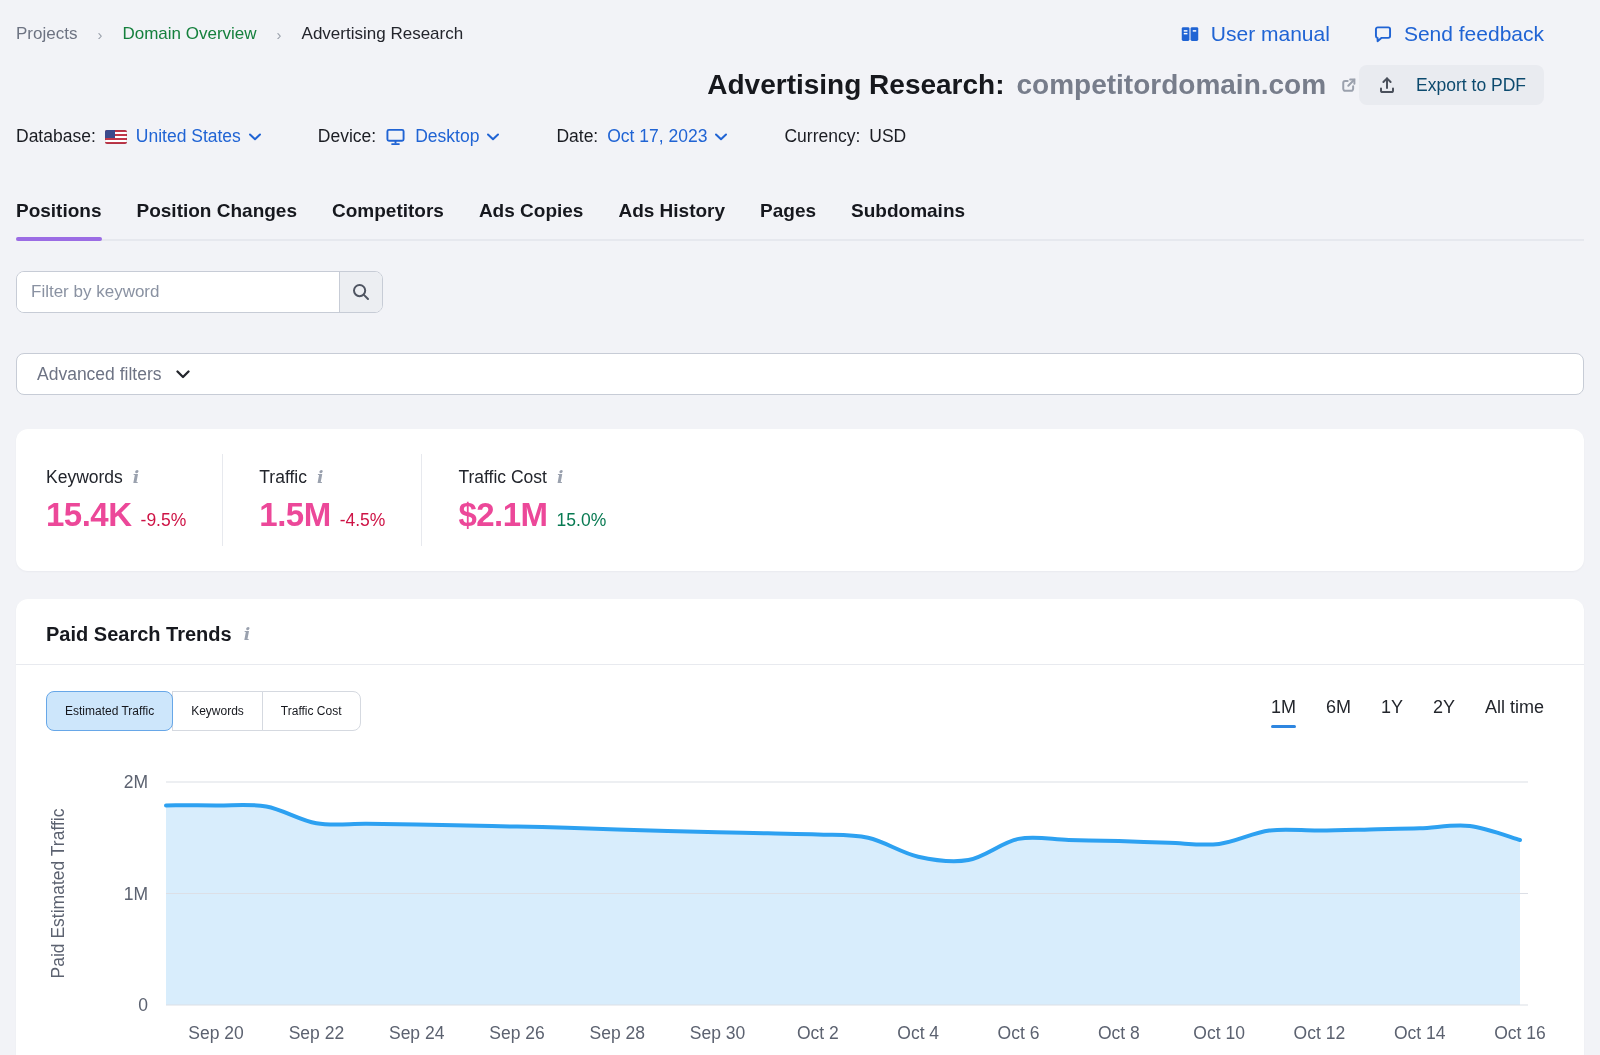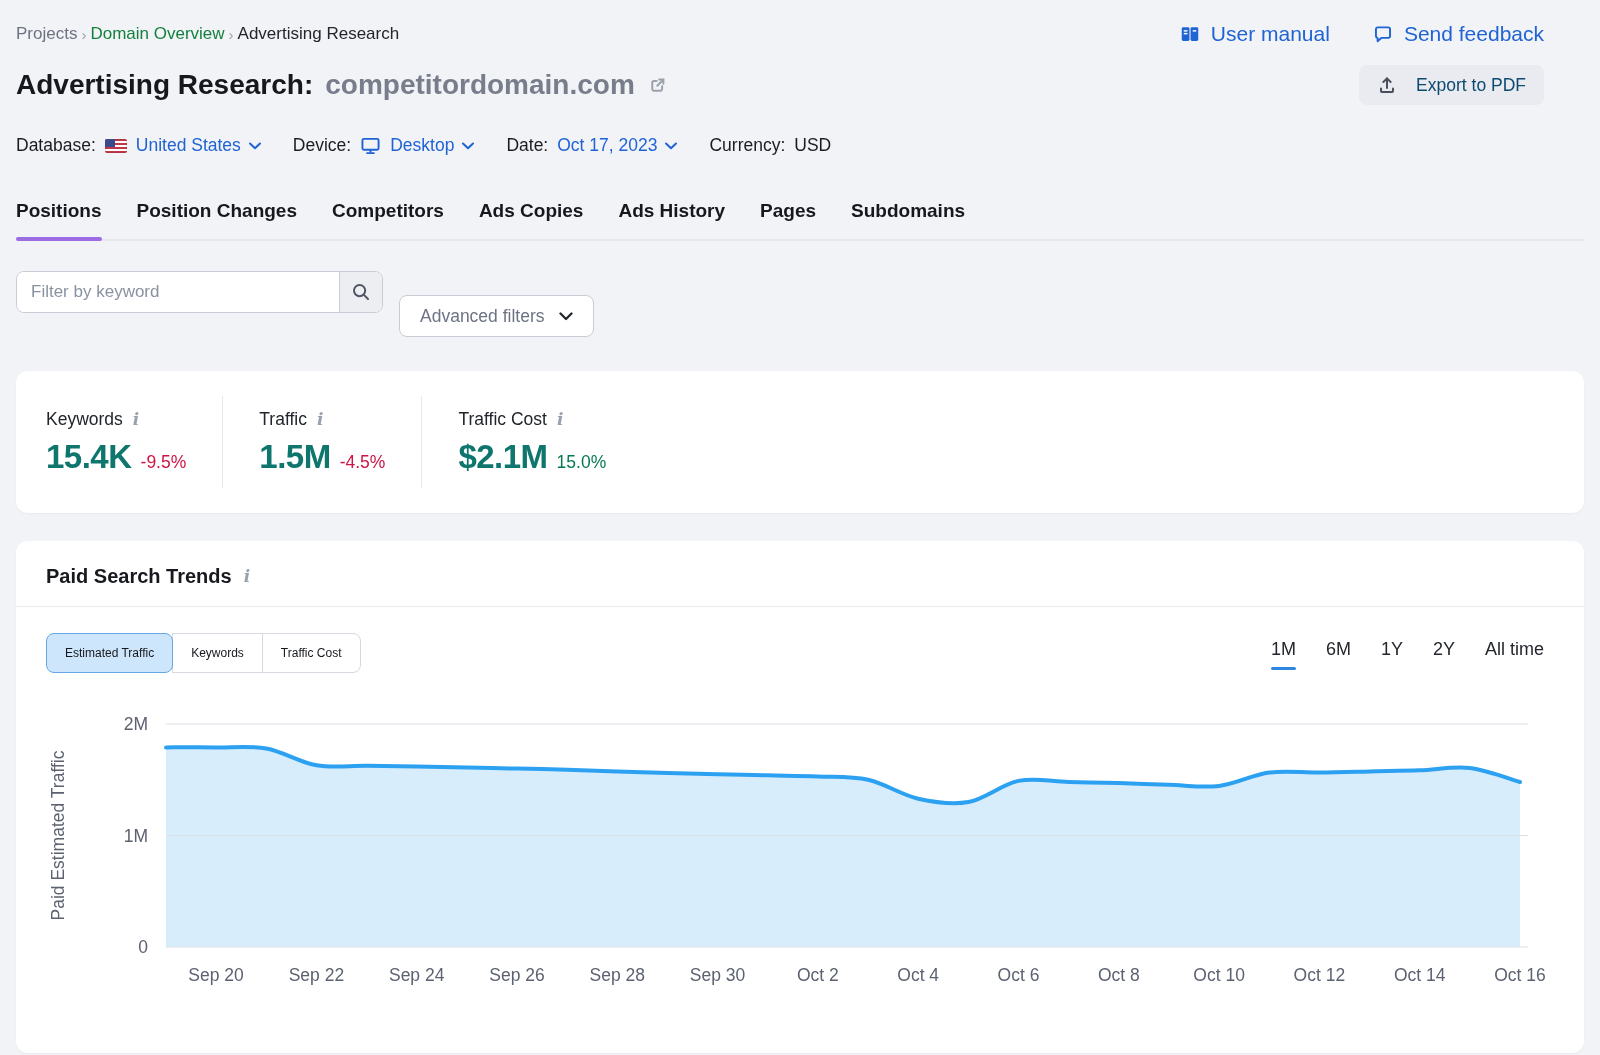--- a/index.html
+++ b/index.html
@@ -7,61 +7,61 @@
   body {
     background:#f2f3f7;
     font-family:"Liberation Sans", sans-serif;
     color:#1b1d23;
     overflow:hidden;
   }
   .page { padding:0 16px; width:1600px; }
 
   
   .row-breadcrumb { margin-top:20px; height:28px; display:flex; justify-content:space-between; align-items:center; padding-right:40px; }
-  .breadcrumb { display:flex; align-items:center; gap:4px; font-size:17px; }
+  .breadcrumb { display:flex; align-items:center; gap:20px; font-size:17px; }
   .crumb-1 { color:#6d7382; cursor:pointer; }
   .crumb-2 { color:#15803d; cursor:pointer; }
   .crumb-3 { color:#23252c; }
   .crumb-sep { color:#9aa0ab; font-size:15px; }
   .top-links { display:flex; align-items:center; gap:42px; }
   .top-link { display:flex; align-items:center; gap:10px; color:#2064d4; font-size:21px; cursor:pointer; }
 
-  .row-title { margin-top:13px; height:48px; display:flex; justify-content:space-between; align-items:center; padding-right:40px; }
+  .row-title { margin-top:13px; height:48px; display:flex; justify-content:flex-end; align-items:center; padding-right:40px; }
   .page-title { font-size:28px; font-weight:700; color:#16181d; display:flex; align-items:center; gap:12px; }
   .page-title .domain { color:#777d8b; }
   .btn-export { display:flex; align-items:center; gap:19px; height:40px; padding:0 18px; background:#e9ebf0; border:none; border-radius:8px; font-family:inherit; font-size:17.5px; color:#0c4a6e; cursor:pointer; }
 
-  .row-filters { margin-top:17px; height:30px; display:flex; align-items:flex-end; gap:32px; font-size:17.5px; }
+  .row-filters { margin-top:17px; height:30px; display:flex; align-items:flex-start; gap:57px; font-size:17.5px; }
   .filter-group { display:flex; align-items:center; gap:9px; }
   .filter-label { color:#1b1d23; }
   .filter-value { color:#2064d4; display:flex; align-items:center; gap:8px; cursor:pointer; }
   .flag { width:22px; height:14px; border-radius:2px; position:relative; display:inline-block; overflow:hidden;
           background:repeating-linear-gradient(180deg,#c0374a 0 2px,#ffffff 2px 4px); box-shadow:0 0 0 1px rgba(0,0,0,.08) inset; }
   .flag::before { content:""; position:absolute; left:0; top:0; width:10px; height:8px; background:#3b4a8c; }
 
   
   .tabs { margin-top:38px; display:flex; gap:35px; border-bottom:2px solid #e6e8ee; padding-left:0; }
   .tab { position:relative; font-size:19px; font-weight:600; color:#16181e; padding:6px 0 17px; cursor:pointer; white-space:nowrap; }
   .tab.active::after { content:""; position:absolute; left:0; right:0; bottom:-2px; height:4px; border-radius:3px; background:#9b6ce4; }
 
   
-  .row-search { margin-top:30px; display:flex; gap:16px; }
+  .row-search { margin-top:30px; display:flex; gap:16px;flex-direction:column; }
   .search-group { display:flex; height:42px; width:367px; border:1px solid #c7ccd6; border-radius:8px; background:#fff; overflow:hidden; }
   .search-group input { flex:1; border:none; outline:none; padding:0 14px; font-family:inherit; font-size:17px; color:#22252c; }
   .search-group input::placeholder { color:#8a92a2; }
   .search-btn { width:43px; background:#eceef2; border:none; border-left:1px solid #c7ccd6; display:flex; align-items:center; justify-content:center; cursor:pointer; }
   .btn-advanced { display:flex; align-items:center; gap:14px; height:42px; padding:0 20px; background:#fff; border:1px solid #c7ccd6; border-radius:8px; font-family:inherit; font-size:17.5px; color:#6d7384; cursor:pointer;margin-top:24px; }
 
   
   .card { background:#fff; border-radius:12px; box-shadow:0 1px 2px rgba(30,34,48,.04); }
   .metrics-card { margin-top:34px; height:142px; display:flex; align-items:center; padding:0 30px; }
   .metric { display:flex; flex-direction:column; gap:8px; }
   .metric-label-row { display:flex; align-items:center; gap:10px; font-size:17.5px; color:#22252c; }
   .metric-value-row { display:flex; align-items:baseline; gap:9px; }
-  .metric-value { font-size:33px; font-weight:700; color:#0f766e; letter-spacing:-.5px; }
+  .metric-value { font-size:33px; font-weight:700; color:#ec4899; letter-spacing:-.5px; }
   .metric-change { font-size:17.5px; }
   .metric-change.down { color:#ce1345; }
   .metric-change.up { color:#087a52; }
   .vdiv { width:1px; height:92px; background:#e7e9ee; margin:0 36px; }
   .info-i { font-family:"DejaVu Serif", serif; font-style:italic; font-weight:700; font-size:17px; color:#9aa1ae; cursor:pointer; line-height:1; }
 
   .trends-card { margin-top:28px; height:512px; }
   .trends-header { display:flex; align-items:center; gap:12px; padding:24px 30px 18px; border-bottom:1px solid #e8eaef; }
   .trends-title { font-size:20px; font-weight:700; color:#17191f; }
   .trends-controls { display:flex; justify-content:space-between; align-items:flex-start; padding:26px 40px 0 30px; }

